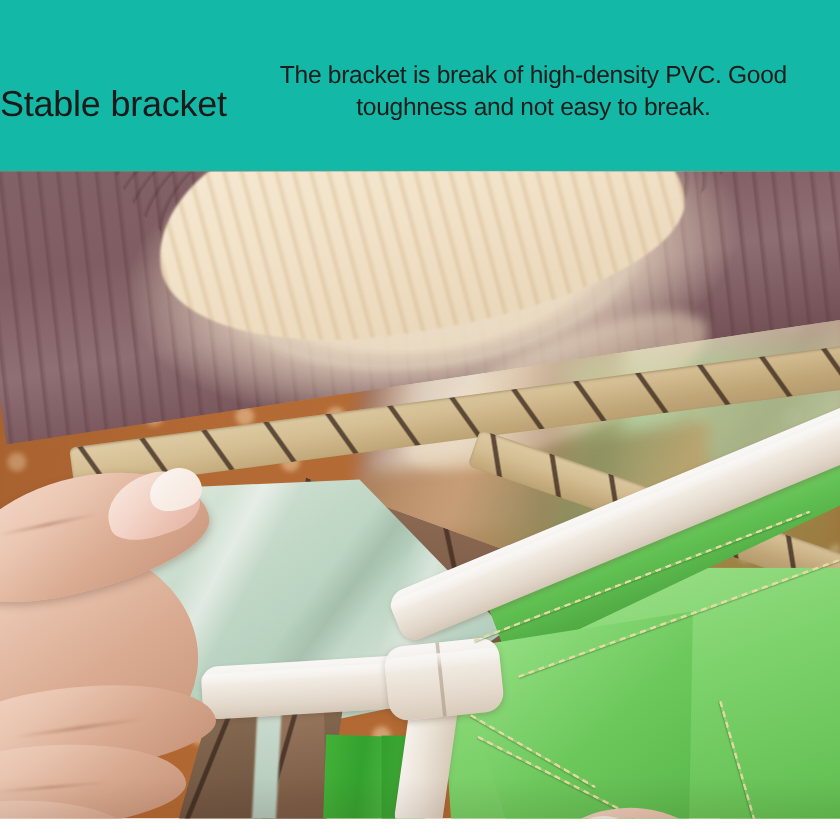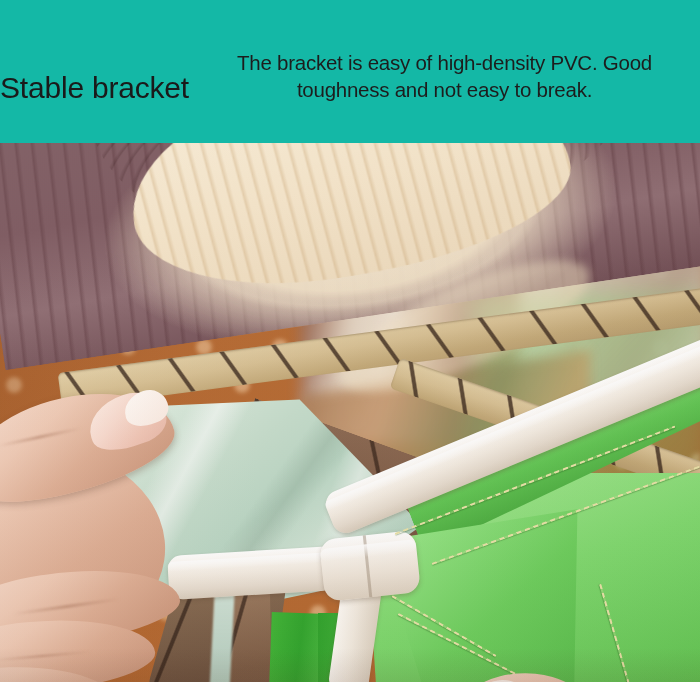--- a/index.html
+++ b/index.html
@@ -432,21 +432,21 @@
   }
 </style>
 </head>
 <body>
 
 <div id="page">
 
   <div id="header">
     <div id="title">Stable bracket</div>
     <div id="subtitle">
-      <span>The bracket is easy of high-density PVC. Good toughness</span>
+      <span>The bracket is break of high-density PVC. Good toughness</span>
       <span>and not easy to break.</span>
     </div>
   </div>
 
   <div id="photo">
     <div id="photo-inner">
 
       <div class="lyr" id="bg-wall"></div>
       <div class="lyr" id="bg-wall-shade"></div>
       <div class="lyr" id="bg-furn"></div>

